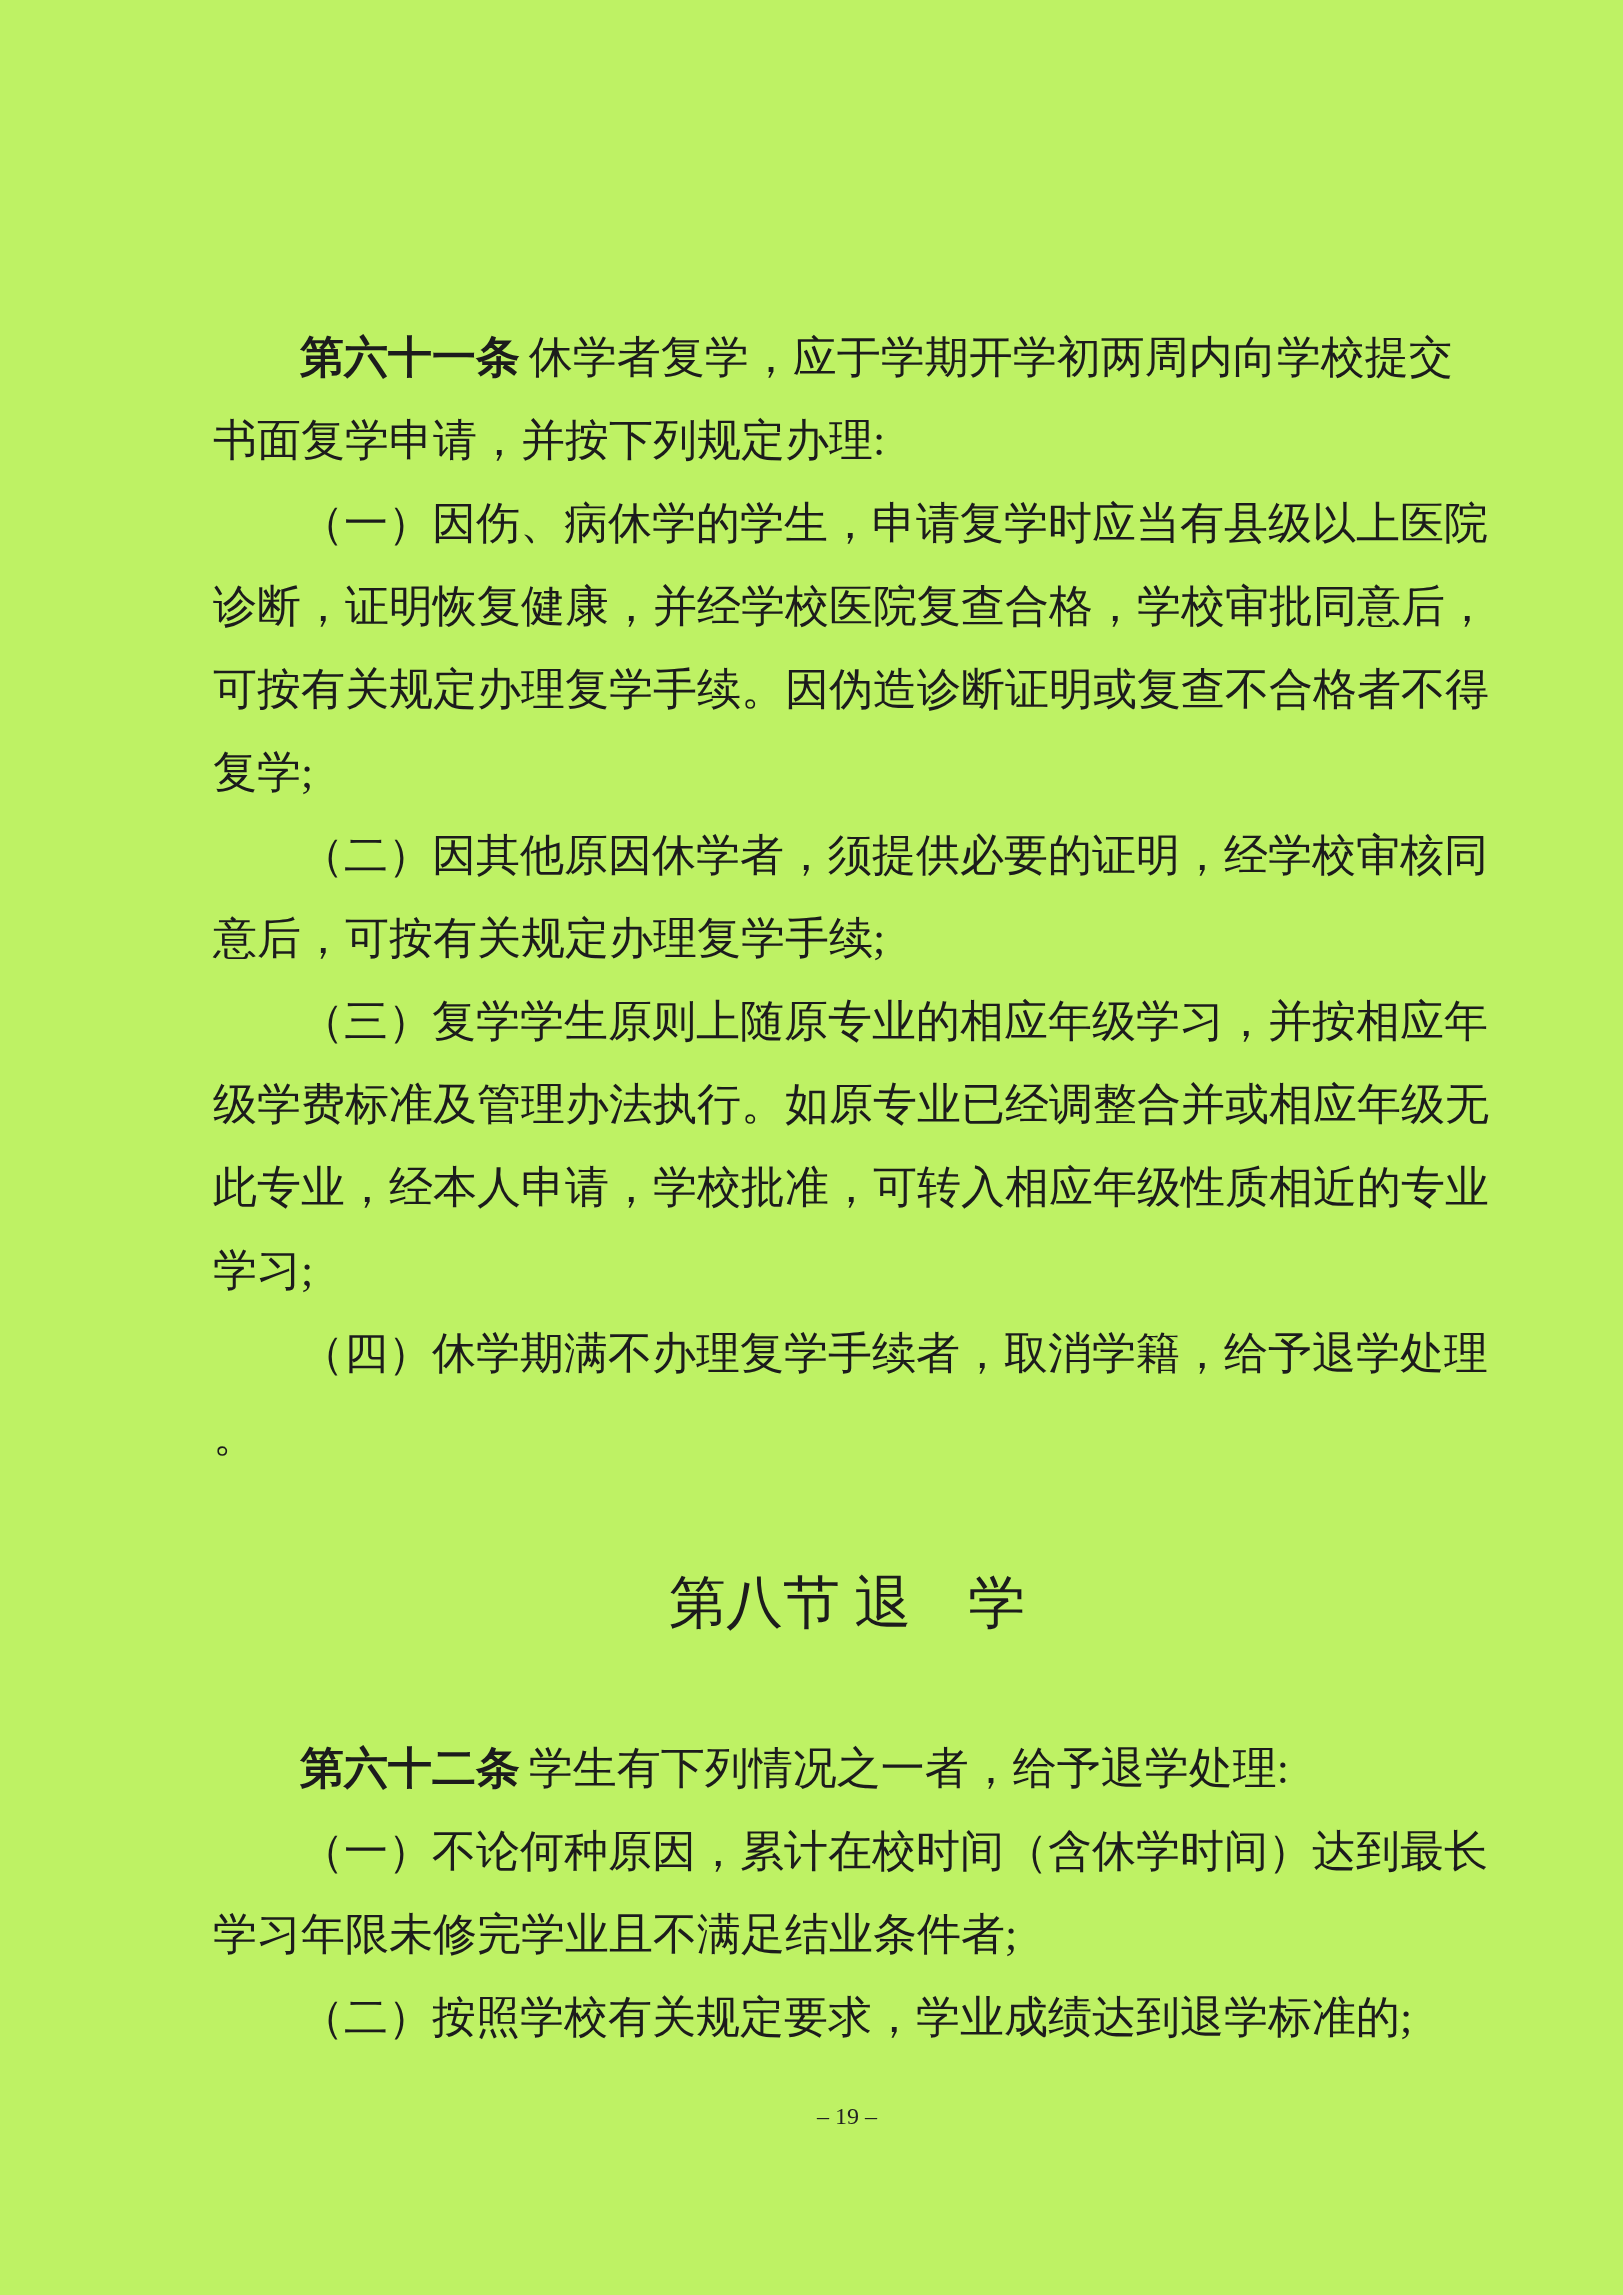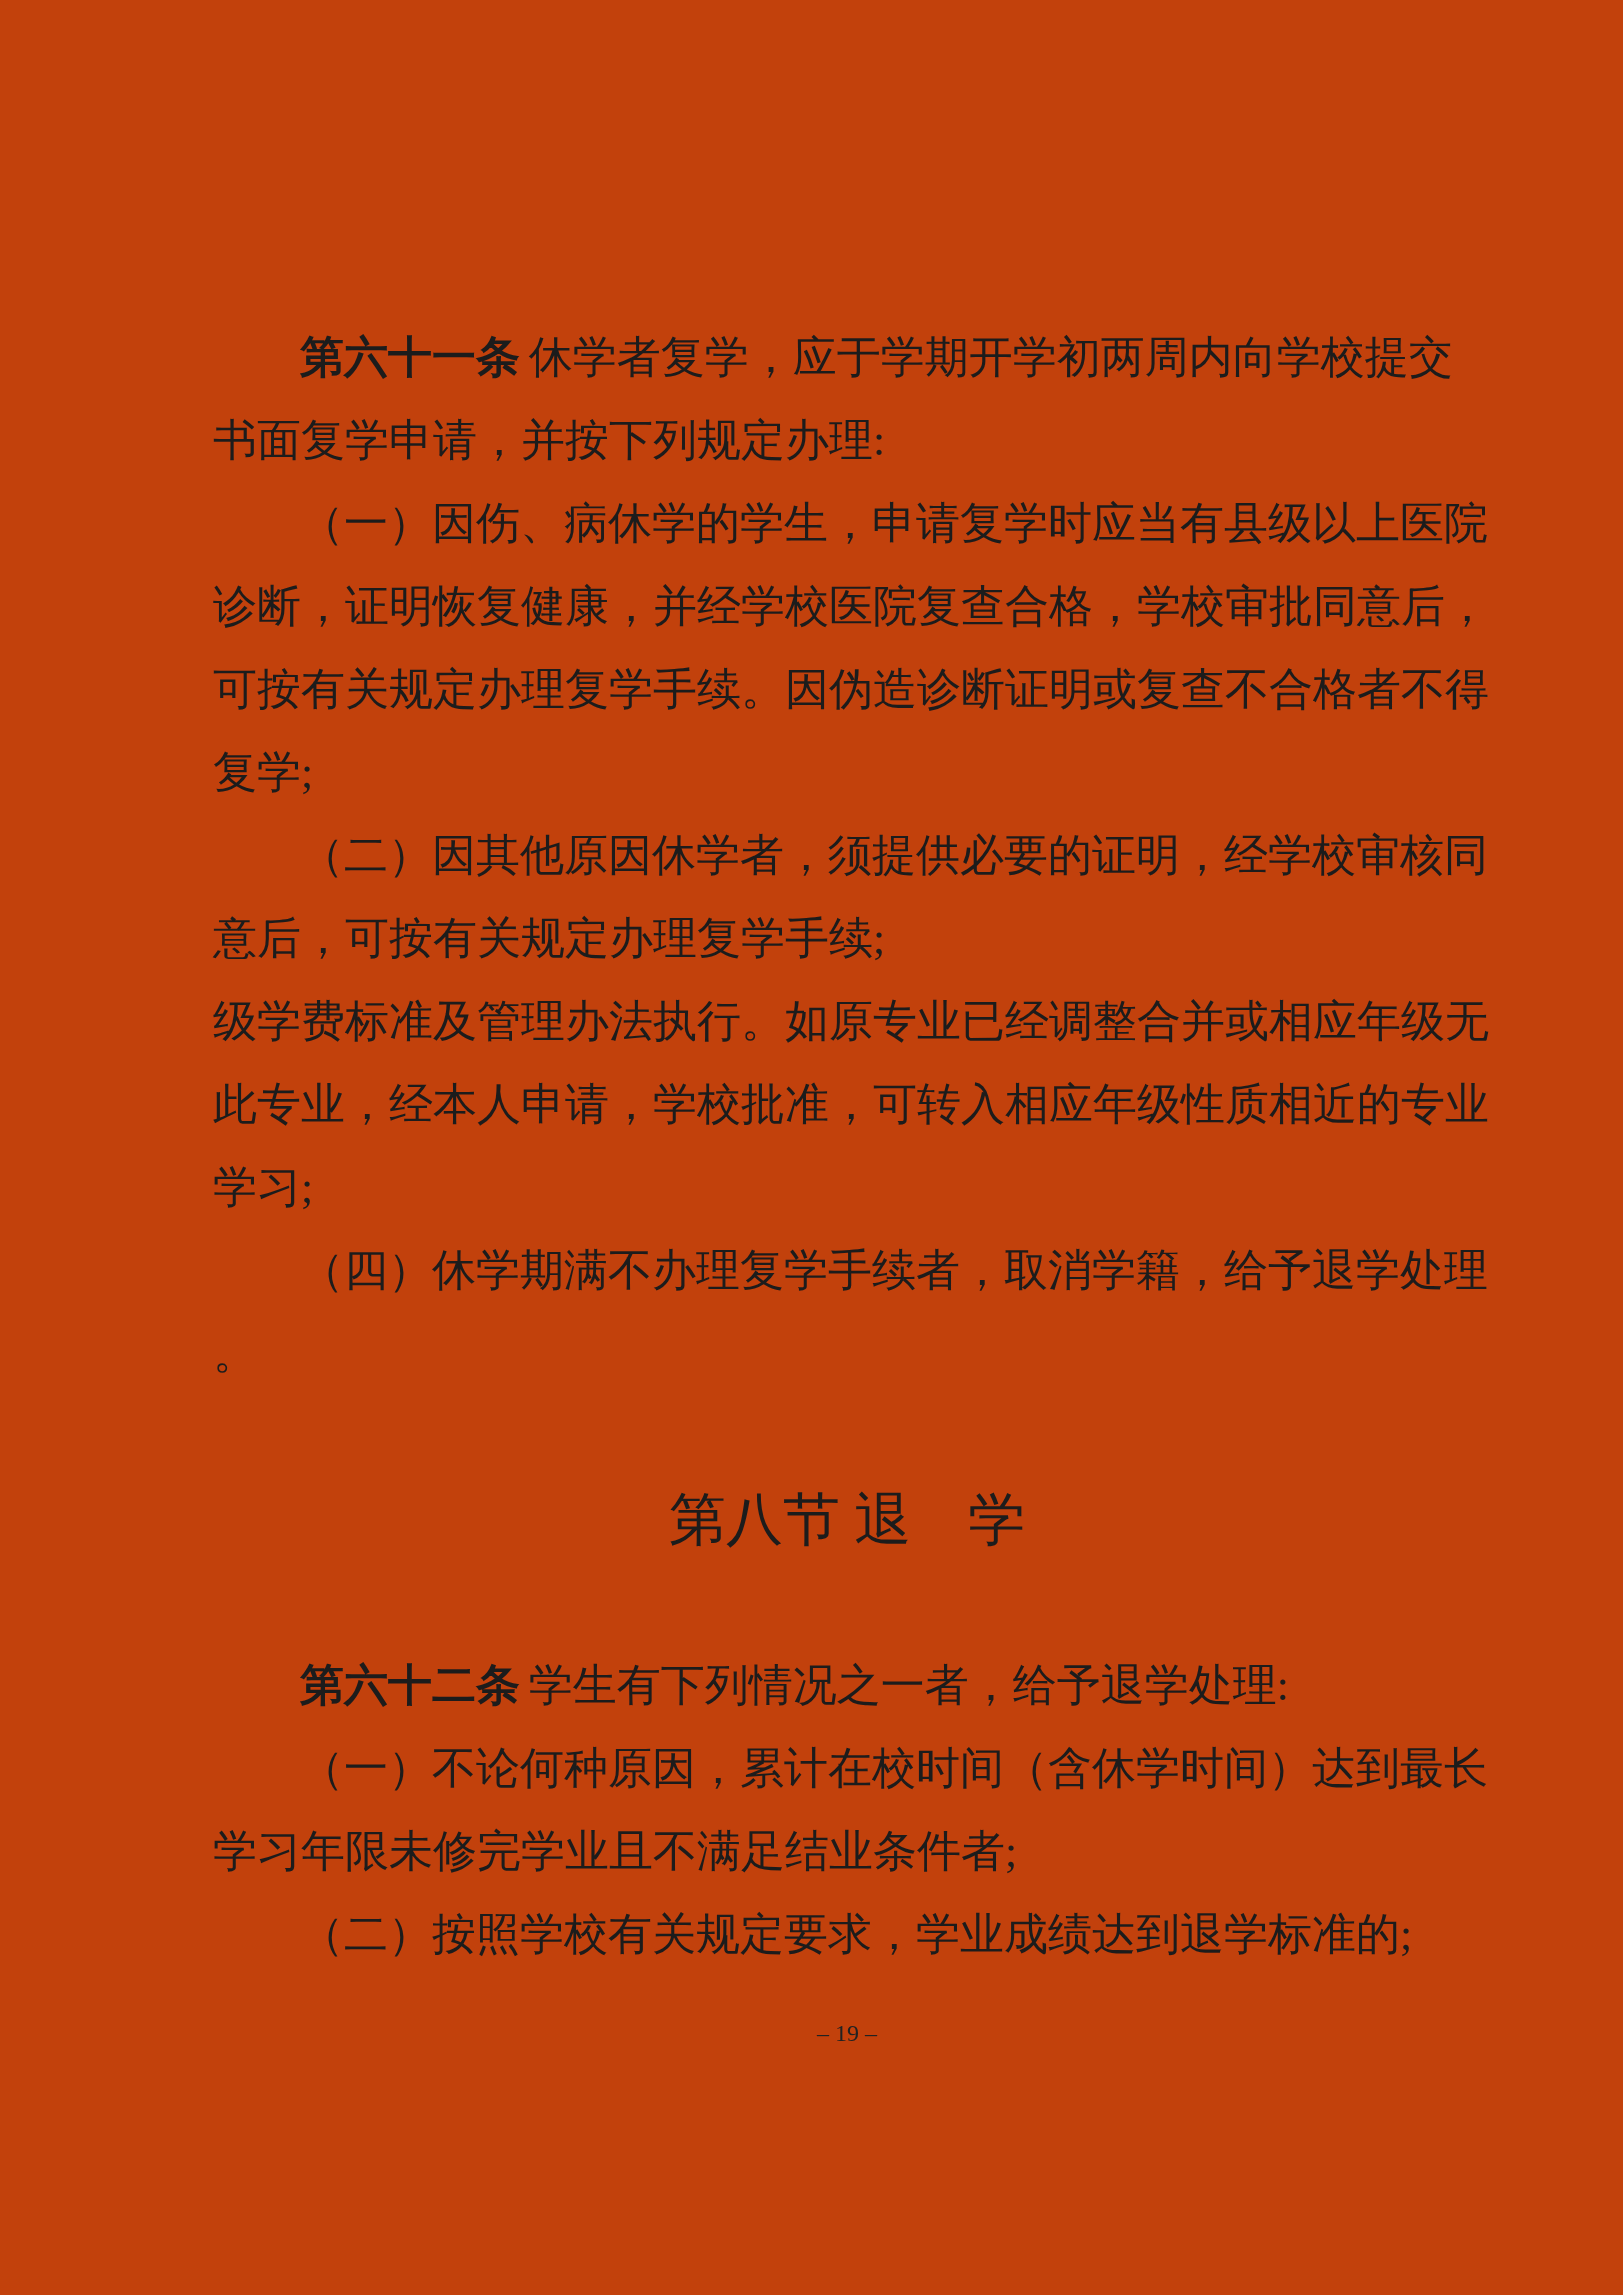--- a/index.html
+++ b/index.html
@@ -6,21 +6,21 @@
     margin: 0;
     padding: 0;
     background: #e8e8e8;
   }
   .doc {
     position: relative;
     width: 1624px;
     height: 2295px;
     margin: 0 auto;
     box-sizing: border-box;
-    background: #c2410c;
+    background: #bef264;
     color: #1c1c1c;
     font-family: "Liberation Serif", "DejaVu Serif", serif;
     padding: 316px 143px 0 213px;
     overflow: hidden;
   }
   .content p {
     margin: 0;
   }
   .line {
     font-size: 44px;
@@ -56,20 +56,21 @@
 
     <p class="line indent"><span class="art-num">第六十一条</span><span>休学者复学，应于学期开学初两周内向学校提交</span></p>
 
     <p class="line">书面复学申请，并按下列规定办理:</p>
     <p class="line indent">（一）因伤、病休学的学生，申请复学时应当有县级以上医院</p>
     <p class="line">诊断，证明恢复健康，并经学校医院复查合格，学校审批同意后，</p>
     <p class="line">可按有关规定办理复学手续。因伪造诊断证明或复查不合格者不得</p>
     <p class="line">复学;</p>
     <p class="line indent">（二）因其他原因休学者，须提供必要的证明，经学校审核同</p>
     <p class="line">意后，可按有关规定办理复学手续;</p>
+    <p class="line indent">（三）复学学生原则上随原专业的相应年级学习，并按相应年</p>
     <p class="line">级学费标准及管理办法执行。如原专业已经调整合并或相应年级无</p>
     <p class="line">此专业，经本人申请，学校批准，可转入相应年级性质相近的专业</p>
     <p class="line">学习;</p>
     <p class="line indent">（四）休学期满不办理复学手续者，取消学籍，给予退学处理</p>
     <p class="line">。</p>
 
     <p class="heading">第八节 退　学</p>
 
     <p class="line indent"><span class="art-num">第六十二条</span><span>学生有下列情况之一者，给予退学处理:</span></p>
 

